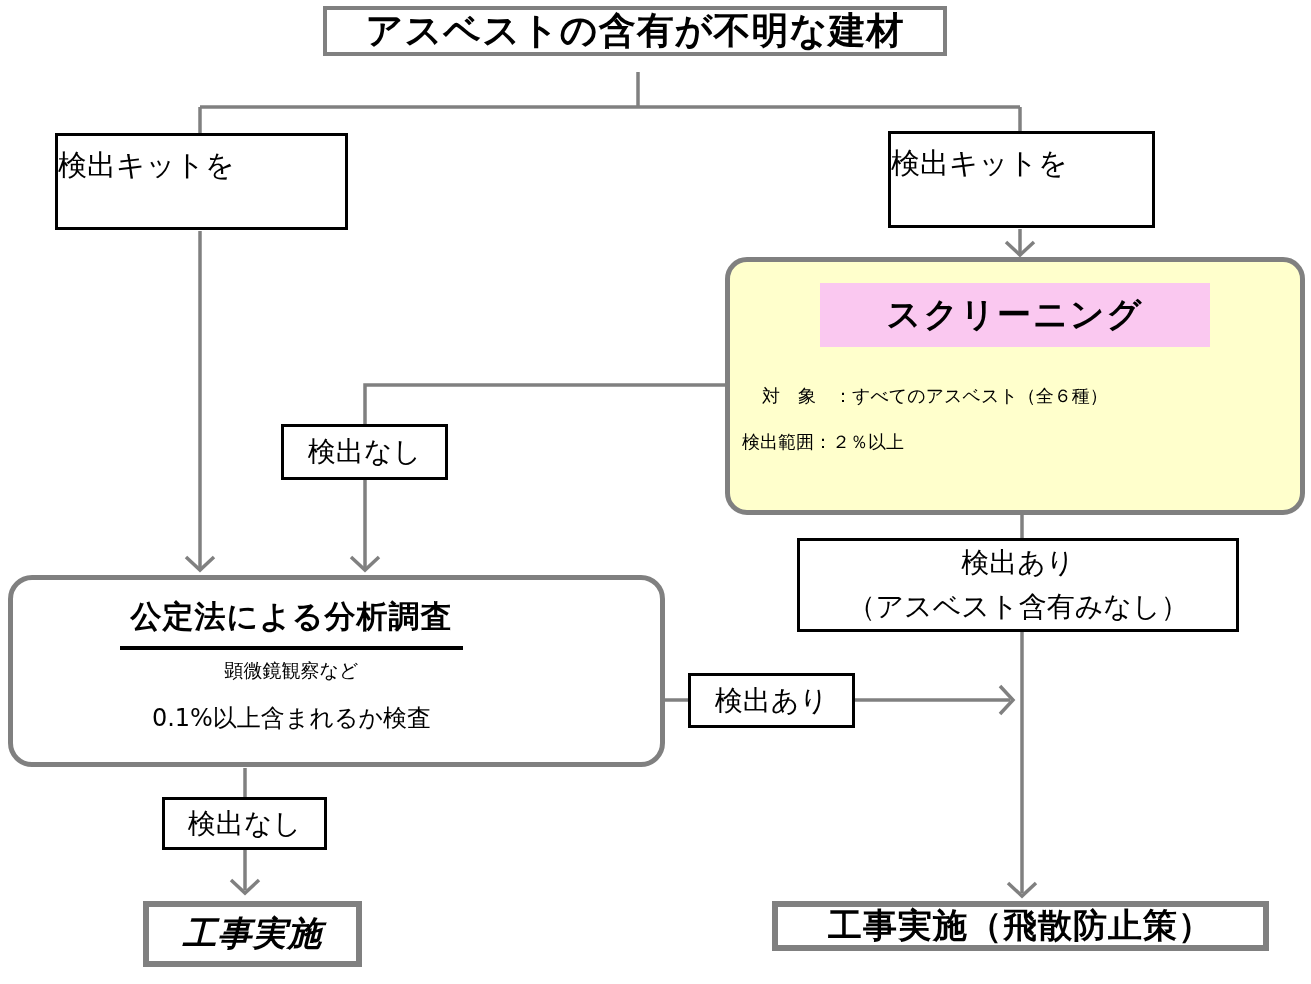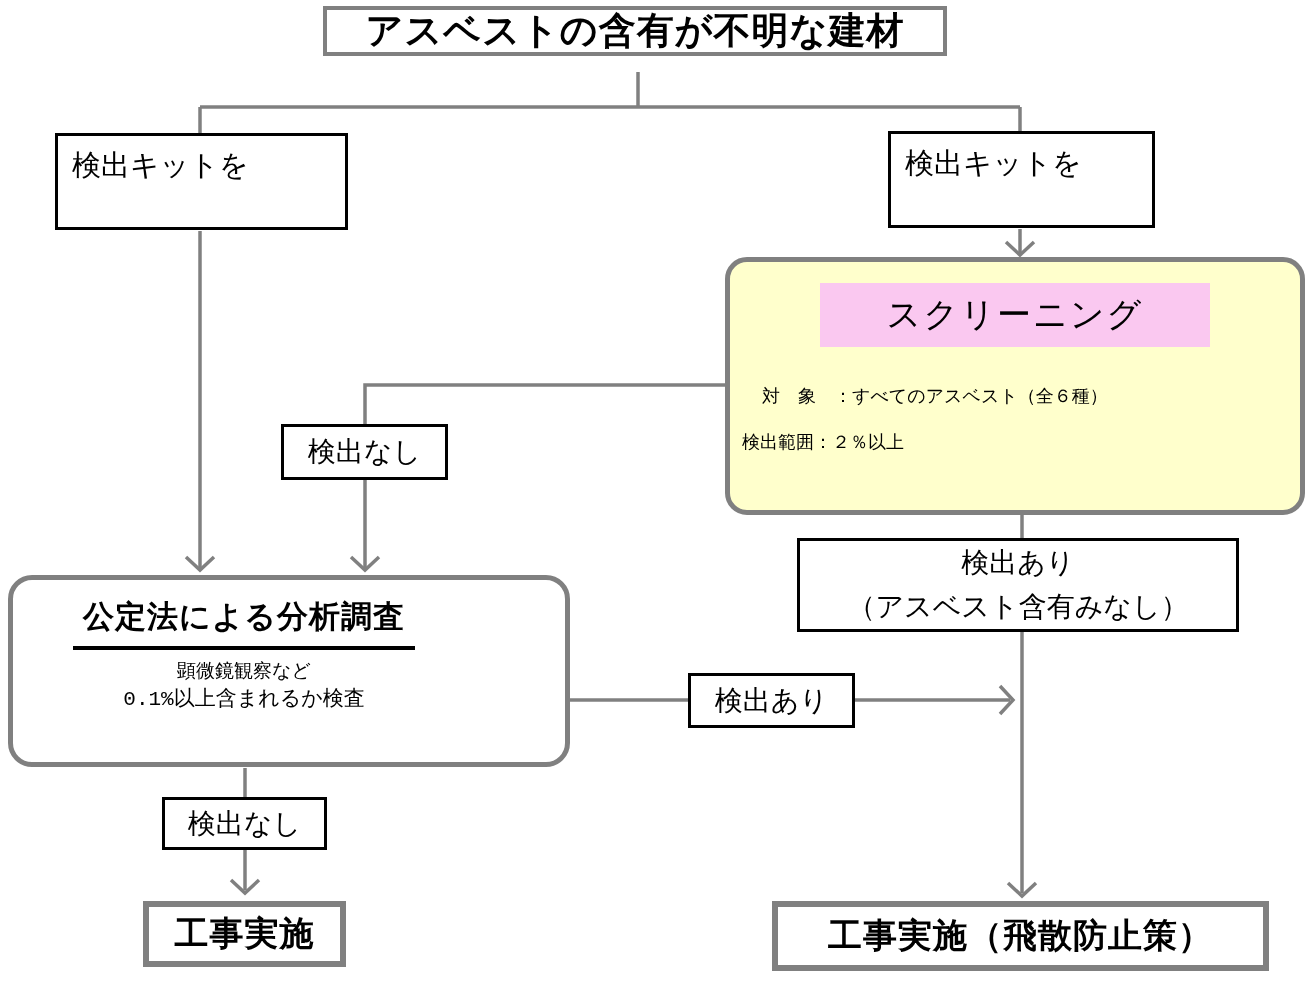--- a/index.html
+++ b/index.html
@@ -20,34 +20,34 @@
     border:4px solid var(--line-gray);
     display:flex;align-items:center;justify-content:center;
     font-size:37px;font-weight:bold;letter-spacing:1px;
   }
   .branch-box{
     border:3px solid var(--border-black);
     font-size:29px;line-height:43px;padding-top:8px;
   }
   .branch-left{left:55px;top:133px;width:293px;height:97px;}
   .branch-right{left:888px;top:131px;width:267px;height:97px;}
-  .branch-line1{padding-left:14px;}
+  .branch-line1{padding-left:0;}
   .branch-left .branch-line2{padding-left:42px;}
   .branch-right .branch-line2{padding-left:50px;}
   .red{color:var(--accent-red);font-weight:bold;}
 
   .screening-box{
     left:725px;top:257px;width:580px;height:258px;
     background:var(--screening-bg);
     border:5px solid var(--line-gray);border-radius:22px;
   }
   .screening-title-wrap{text-align:center;margin-top:21px;}
   .screening-title{
     display:inline-block;background:var(--screening-title-bg);
-    font-size:34px;font-weight:normal;padding:9px 67px;letter-spacing:2px;
+    font-size:34px;font-weight:bold;padding:9px 67px;letter-spacing:2px;
   }
   .screening-body{margin-top:26px;font-size:18px;line-height:46px;padding-left:12px;}
   .screening-line1{text-indent:20px;}
 
   .label-box{
     border:3px solid var(--border-black);
     display:flex;align-items:center;justify-content:center;
     font-size:28px;
   }
   .no-detect-1{left:281px;top:424px;width:167px;height:56px;}
@@ -55,38 +55,38 @@
   .no-detect-2{left:162px;top:797px;width:165px;height:53px;}
 
   .deemed-box{
     left:797px;top:538px;width:442px;height:94px;
     border:3px solid var(--border-black);
     display:flex;flex-direction:column;align-items:center;justify-content:center;
     font-size:28px;line-height:44px;
   }
 
   .official-box{
-    left:8px;top:575px;width:562px;height:192px;
+    left:8px;top:575px;width:657px;height:192px;
     border:5px solid var(--line-gray);border-radius:24px;
     text-align:center;padding-top:16px;padding-right:90px;
   }
   .official-title{
     display:inline-block;font-size:31px;font-weight:bold;
     border-bottom:4px solid #000;padding:0 10px 8px;letter-spacing:1px;
   }
   .official-method{font-size:19px;margin-top:8px;}
-  .official-criteria{font-size:21px;margin-top:0;font-family:Liberation Mono, monospace;}
+  .official-criteria{font-size:24px;margin-top:18px;}
 
   .construct-box{
     border:6px solid var(--line-gray);
     display:flex;align-items:center;justify-content:center;
     font-size:34px;font-weight:bold;letter-spacing:1px;
   }
-  .construct-left{left:143px;top:901px;width:203px;height:66px;}
-  .construct-right{left:772px;top:901px;width:497px;height:70px;}
+  .construct-left{left:143px;top:901px;width:219px;height:66px;font-style:italic;}
+  .construct-right{left:772px;top:901px;width:497px;height:50px;}
 </style>
 </head>
 <body>
 
 <div id="canvas">
 
   <svg id="connectors" width="1311" height="984" viewBox="0 0 1311 984" fill="none" stroke="#808080" stroke-width="3.5">
 
     <path d="M638 72 V107"></path>
     <path d="M200 107 H1020"></path>

